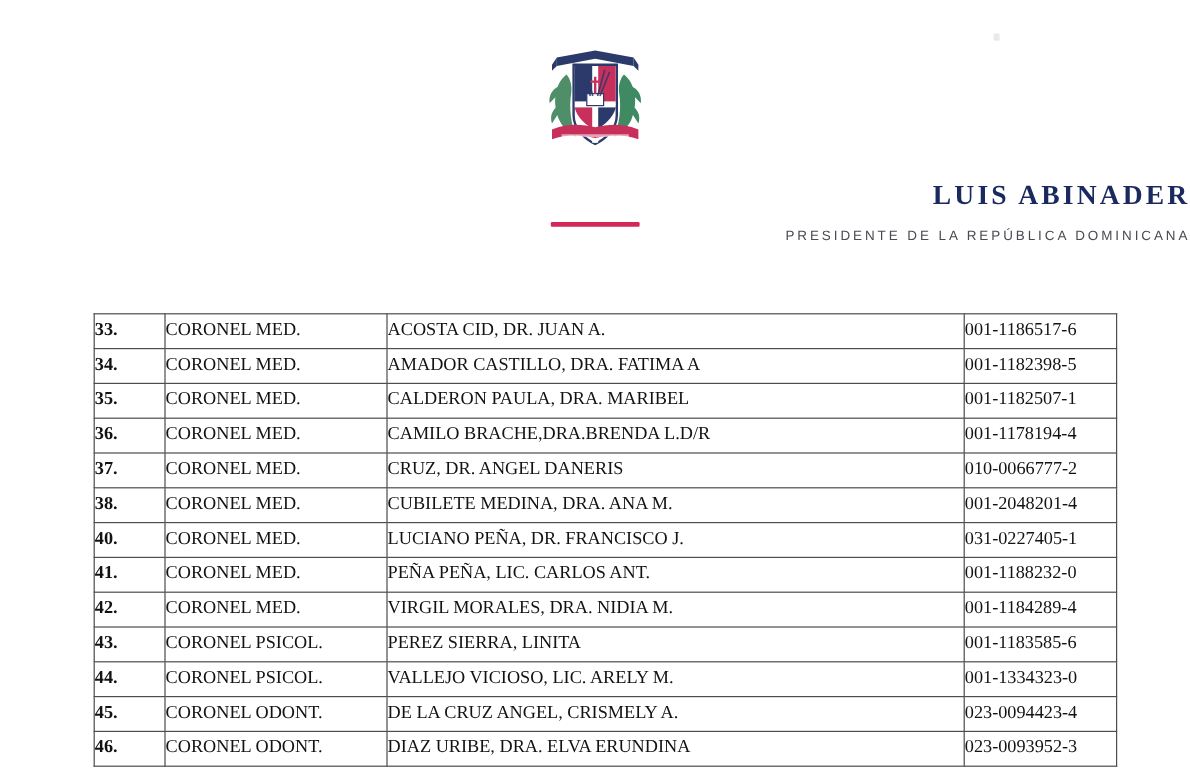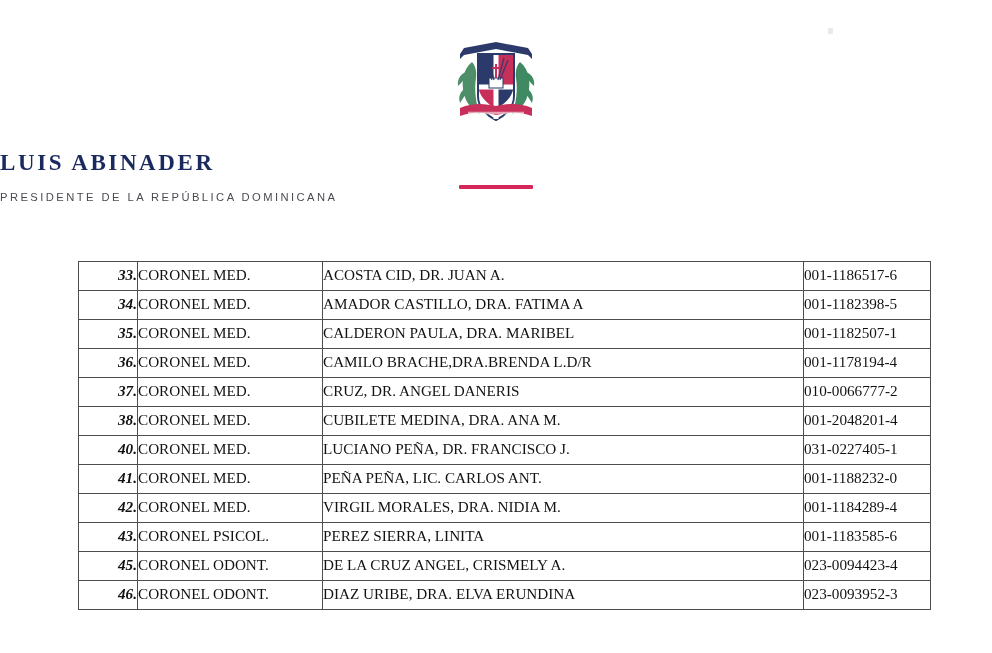--- a/index.html
+++ b/index.html
@@ -12,21 +12,21 @@
     height: 653px;
     overflow: hidden;
     font-family: "Liberation Serif", "DejaVu Serif", serif;
     color: #161616;
     position: relative;
   }
 
   
   .letterhead {
     width: 100%;
-    text-align: left;
+    text-align: right;
     padding-top: 34px;
     box-sizing: border-box;
   }
   .crest {
     width: 108px;
     height: 100px;
     margin: 0 auto;
     display: block;
   }
   .pres-name {
@@ -74,25 +74,24 @@
     padding: 0 0 2px 0;
     font-size: 15.2px;
     line-height: 1.05;
     color: #121212;
     vertical-align: middle;
     overflow: hidden;
     white-space: nowrap;
   }
   td.c-num {
     width: 58px;
-    text-align: right;
+    text-align: left;
     font-weight: 700;
     font-size: 14.6px;
     padding-right: 10px;
-    font-style: italic;
   }
   td.c-rank {
     width: 184px;
     padding-left: 10px;
   }
   td.c-name {
     width: 480px;
     padding-left: 9px;
   }
   td.c-id {
@@ -216,20 +215,26 @@
           <td class="c-name">VIRGIL MORALES, DRA. NIDIA M.</td>
           <td class="c-id">001-1184289-4</td>
         </tr>
         <tr>
           <td class="c-num">43.</td>
           <td class="c-rank">CORONEL PSICOL.</td>
           <td class="c-name">PEREZ SIERRA, LINITA</td>
           <td class="c-id">001-1183585-6</td>
         </tr>
         <tr>
+          <td class="c-num">44.</td>
+          <td class="c-rank">CORONEL PSICOL.</td>
+          <td class="c-name">VALLEJO VICIOSO, LIC. ARELY M.</td>
+          <td class="c-id">001-1334323-0</td>
+        </tr>
+        <tr>
           <td class="c-num">45.</td>
           <td class="c-rank">CORONEL ODONT.</td>
           <td class="c-name">DE LA CRUZ ANGEL, CRISMELY A.</td>
           <td class="c-id">023-0094423-4</td>
         </tr>
         <tr>
           <td class="c-num">46.</td>
           <td class="c-rank">CORONEL ODONT.</td>
           <td class="c-name">DIAZ URIBE, DRA. ELVA ERUNDINA</td>
           <td class="c-id">023-0093952-3</td>

